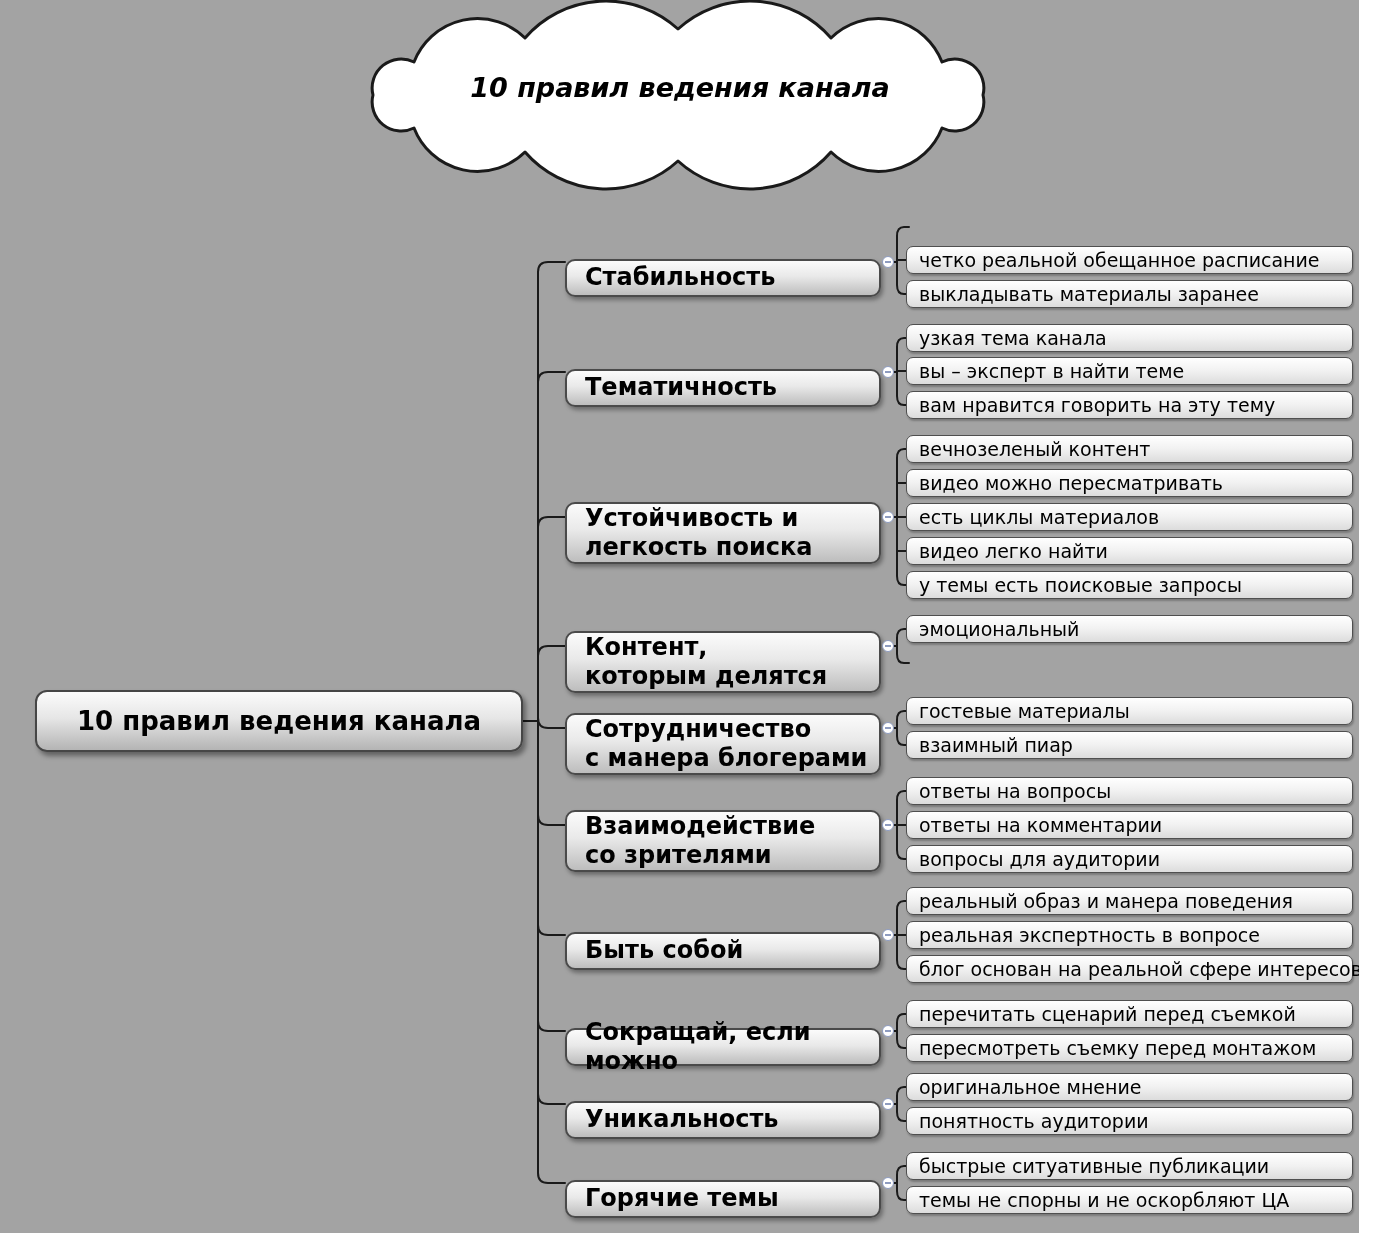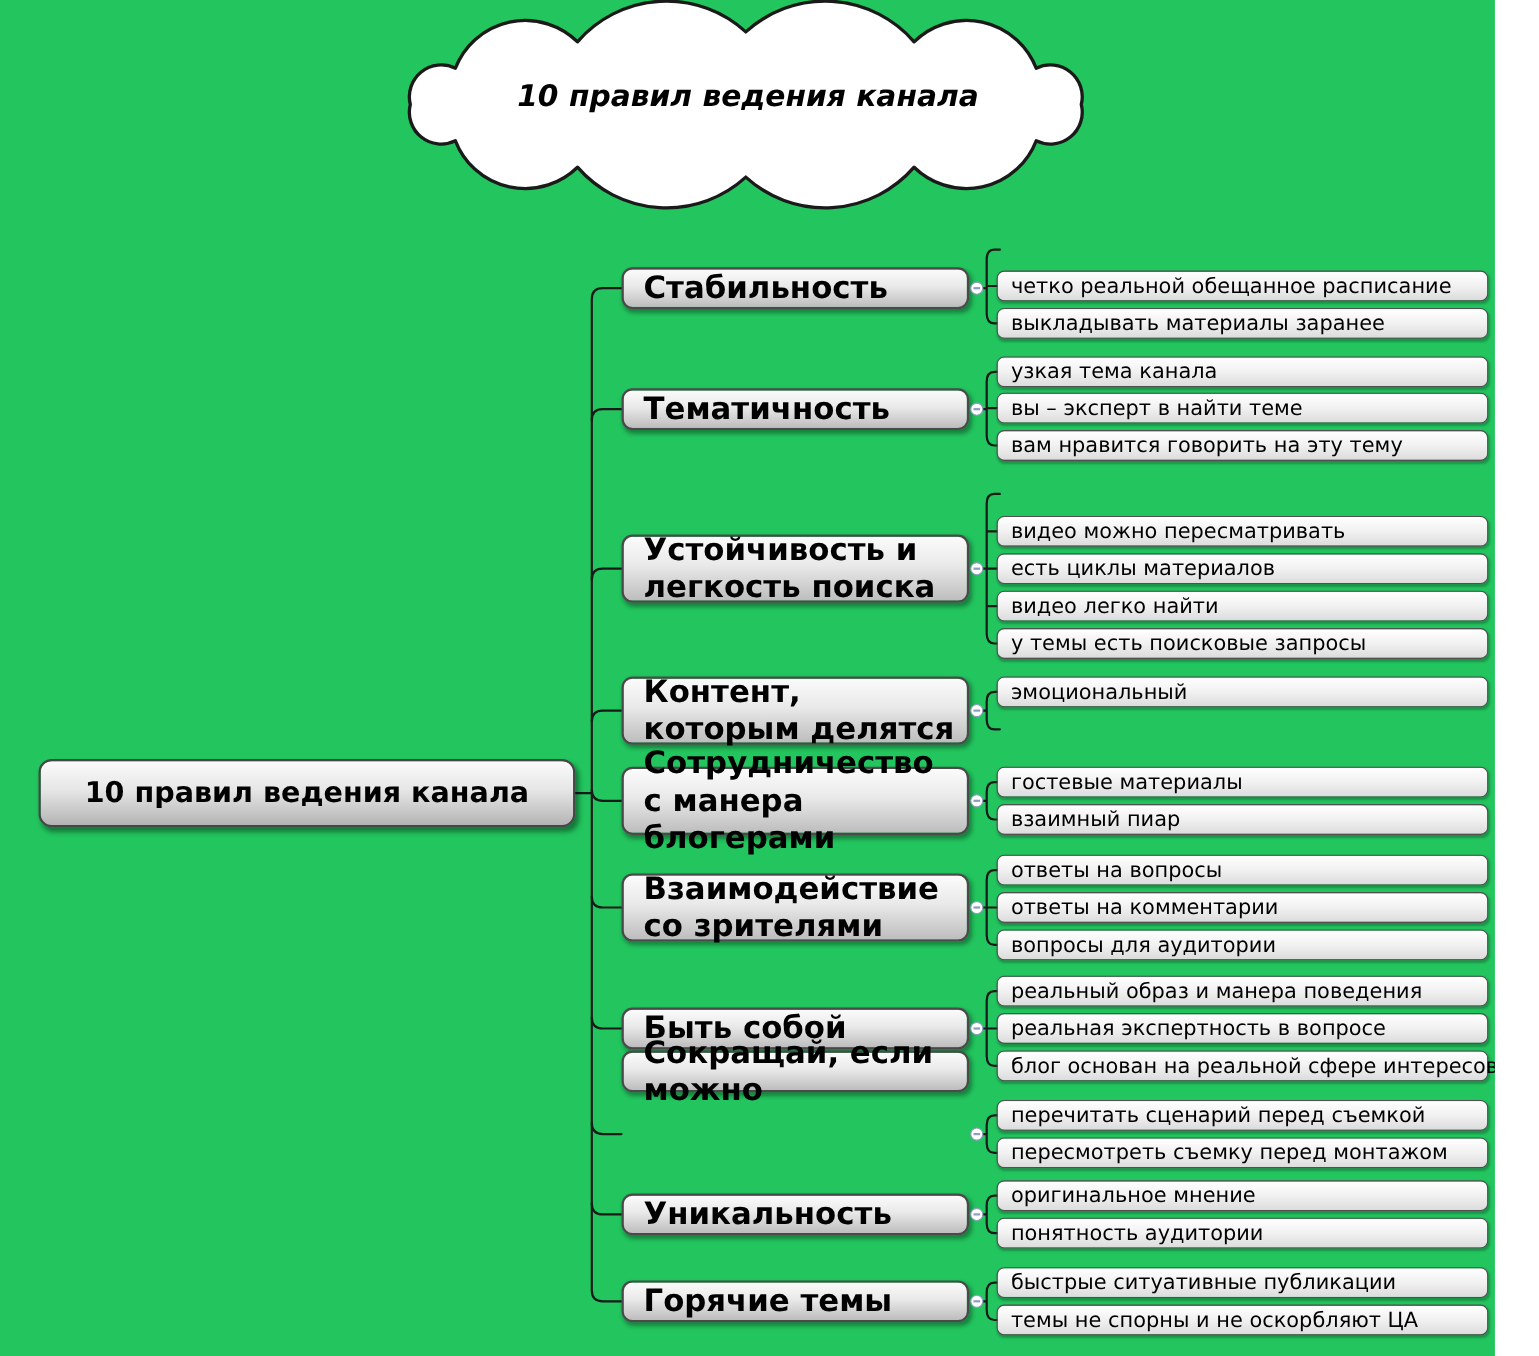--- a/index.html
+++ b/index.html
@@ -1,26 +1,26 @@
 <!DOCTYPE html>
 <html><head>
 <meta charset="utf-8">
 <style>
   html,body{margin:0;padding:0;background:#fff;}
-  #canvas{position:relative;width:1359px;height:1233px;background:#22c55e;overflow:hidden;
+  #canvas{position:relative;width:1359px;height:1233px;background:#a3a3a3;overflow:hidden;
           font-family:"DejaVu Sans",sans-serif;color:#000;}
   #lines{position:absolute;left:0;top:0;width:1399px;height:1233px;}
   .node{position:absolute;box-sizing:border-box;display:flex;align-items:center;}
   .root{left:35px;top:690px;width:488px;height:62px;border:2px solid #464646;border-radius:12px;
         background:linear-gradient(180deg,#fbfbfb 0%,#e6e6e6 45%,#b4b4b4 100%);
         box-shadow:3px 4px 5px rgba(0,0,0,.40);font-weight:bold;font-size:26px;justify-content:center;}
   .branch{left:565px;width:316px;border:2px solid #4a4a4a;border-radius:10px;
         background:linear-gradient(180deg,#fbfbfb 0%,#e9e9e9 45%,#bdbdbd 100%);
-        box-shadow:2px 3px 4px rgba(0,0,0,.35);font-weight:bold;font-size:28px;
-        padding-left:18px;line-height:1.22;white-space:pre-line;}
+        box-shadow:2px 3px 4px rgba(0,0,0,.35);font-weight:bold;font-size:24px;
+        padding-left:18px;line-height:1.22;white-space:pre-line;margin-top:16px;}
   .leaf{left:906px;width:447px;height:28px;border:1.5px solid #4f4f4f;border-radius:7px;
         background:linear-gradient(180deg,#ffffff 0%,#f1f1f1 50%,#dcdcdc 100%);
         box-shadow:1px 2px 2px rgba(0,0,0,.25);font-size:19px;padding-left:12px;white-space:nowrap;}
   .toggle{position:absolute;left:882px;width:12px;height:12px;border:1.5px solid #8e9cc0;
         border-radius:50%;background:#fff;box-sizing:border-box;display:flex;align-items:center;justify-content:center;}
   .toggle::after{content:"";width:6px;height:1.5px;background:#8e9cc0;}
   .cloud-title{position:absolute;left:390px;top:72px;width:580px;text-align:center;
         font-weight:bold;font-style:italic;font-size:27px;}
 </style>
 </head>
@@ -69,21 +69,21 @@
   <div class="node branch" style="top:353px;height:38px">Тематичность</div>
   <div class="node branch" style="top:486px;height:62px">Устойчивость и
 легкость поиска</div>
   <div class="node branch" style="top:615px;height:62px">Контент,
 которым делятся</div>
   <div class="node branch" style="top:697px;height:62px">Сотрудничество
 с манера блогерами</div>
   <div class="node branch" style="top:794px;height:62px">Взаимодействие
 со зрителями</div>
   <div class="node branch" style="top:916px;height:38px">Быть собой</div>
-  <div class="node branch" style="top:955px;height:38px">Сокращай, если можно</div>
+  <div class="node branch" style="top:1012px;height:38px">Сокращай, если можно</div>
   <div class="node branch" style="top:1085px;height:38px">Уникальность</div>
   <div class="node branch" style="top:1164px;height:38px">Горячие темы</div>
 
   <div class="toggle" style="top:256px"></div>
   <div class="toggle" style="top:366px"></div>
   <div class="toggle" style="top:511px"></div>
   <div class="toggle" style="top:640px"></div>
   <div class="toggle" style="top:722px"></div>
   <div class="toggle" style="top:819px"></div>
   <div class="toggle" style="top:929px"></div>
@@ -91,20 +91,21 @@
   <div class="toggle" style="top:1098px"></div>
   <div class="toggle" style="top:1177px"></div>
 
   <div class="node leaf" style="top:246px">четко реальной обещанное расписание</div>
   <div class="node leaf" style="top:280px">выкладывать материалы заранее</div>
 
   <div class="node leaf" style="top:324px">узкая тема канала</div>
   <div class="node leaf" style="top:357px">вы – эксперт в найти теме</div>
   <div class="node leaf" style="top:391px">вам нравится говорить на эту тему</div>
 
+  <div class="node leaf" style="top:435px">вечнозеленый контент</div>
   <div class="node leaf" style="top:469px">видео можно пересматривать</div>
   <div class="node leaf" style="top:503px">есть циклы материалов</div>
   <div class="node leaf" style="top:537px">видео легко найти</div>
   <div class="node leaf" style="top:615px">эмоциональный</div>
 
   <div class="node leaf" style="top:571px">у темы есть поисковые запросы</div>
 
   <div class="node leaf" style="top:697px">гостевые материалы</div>
   <div class="node leaf" style="top:731px">взаимный пиар</div>
 

